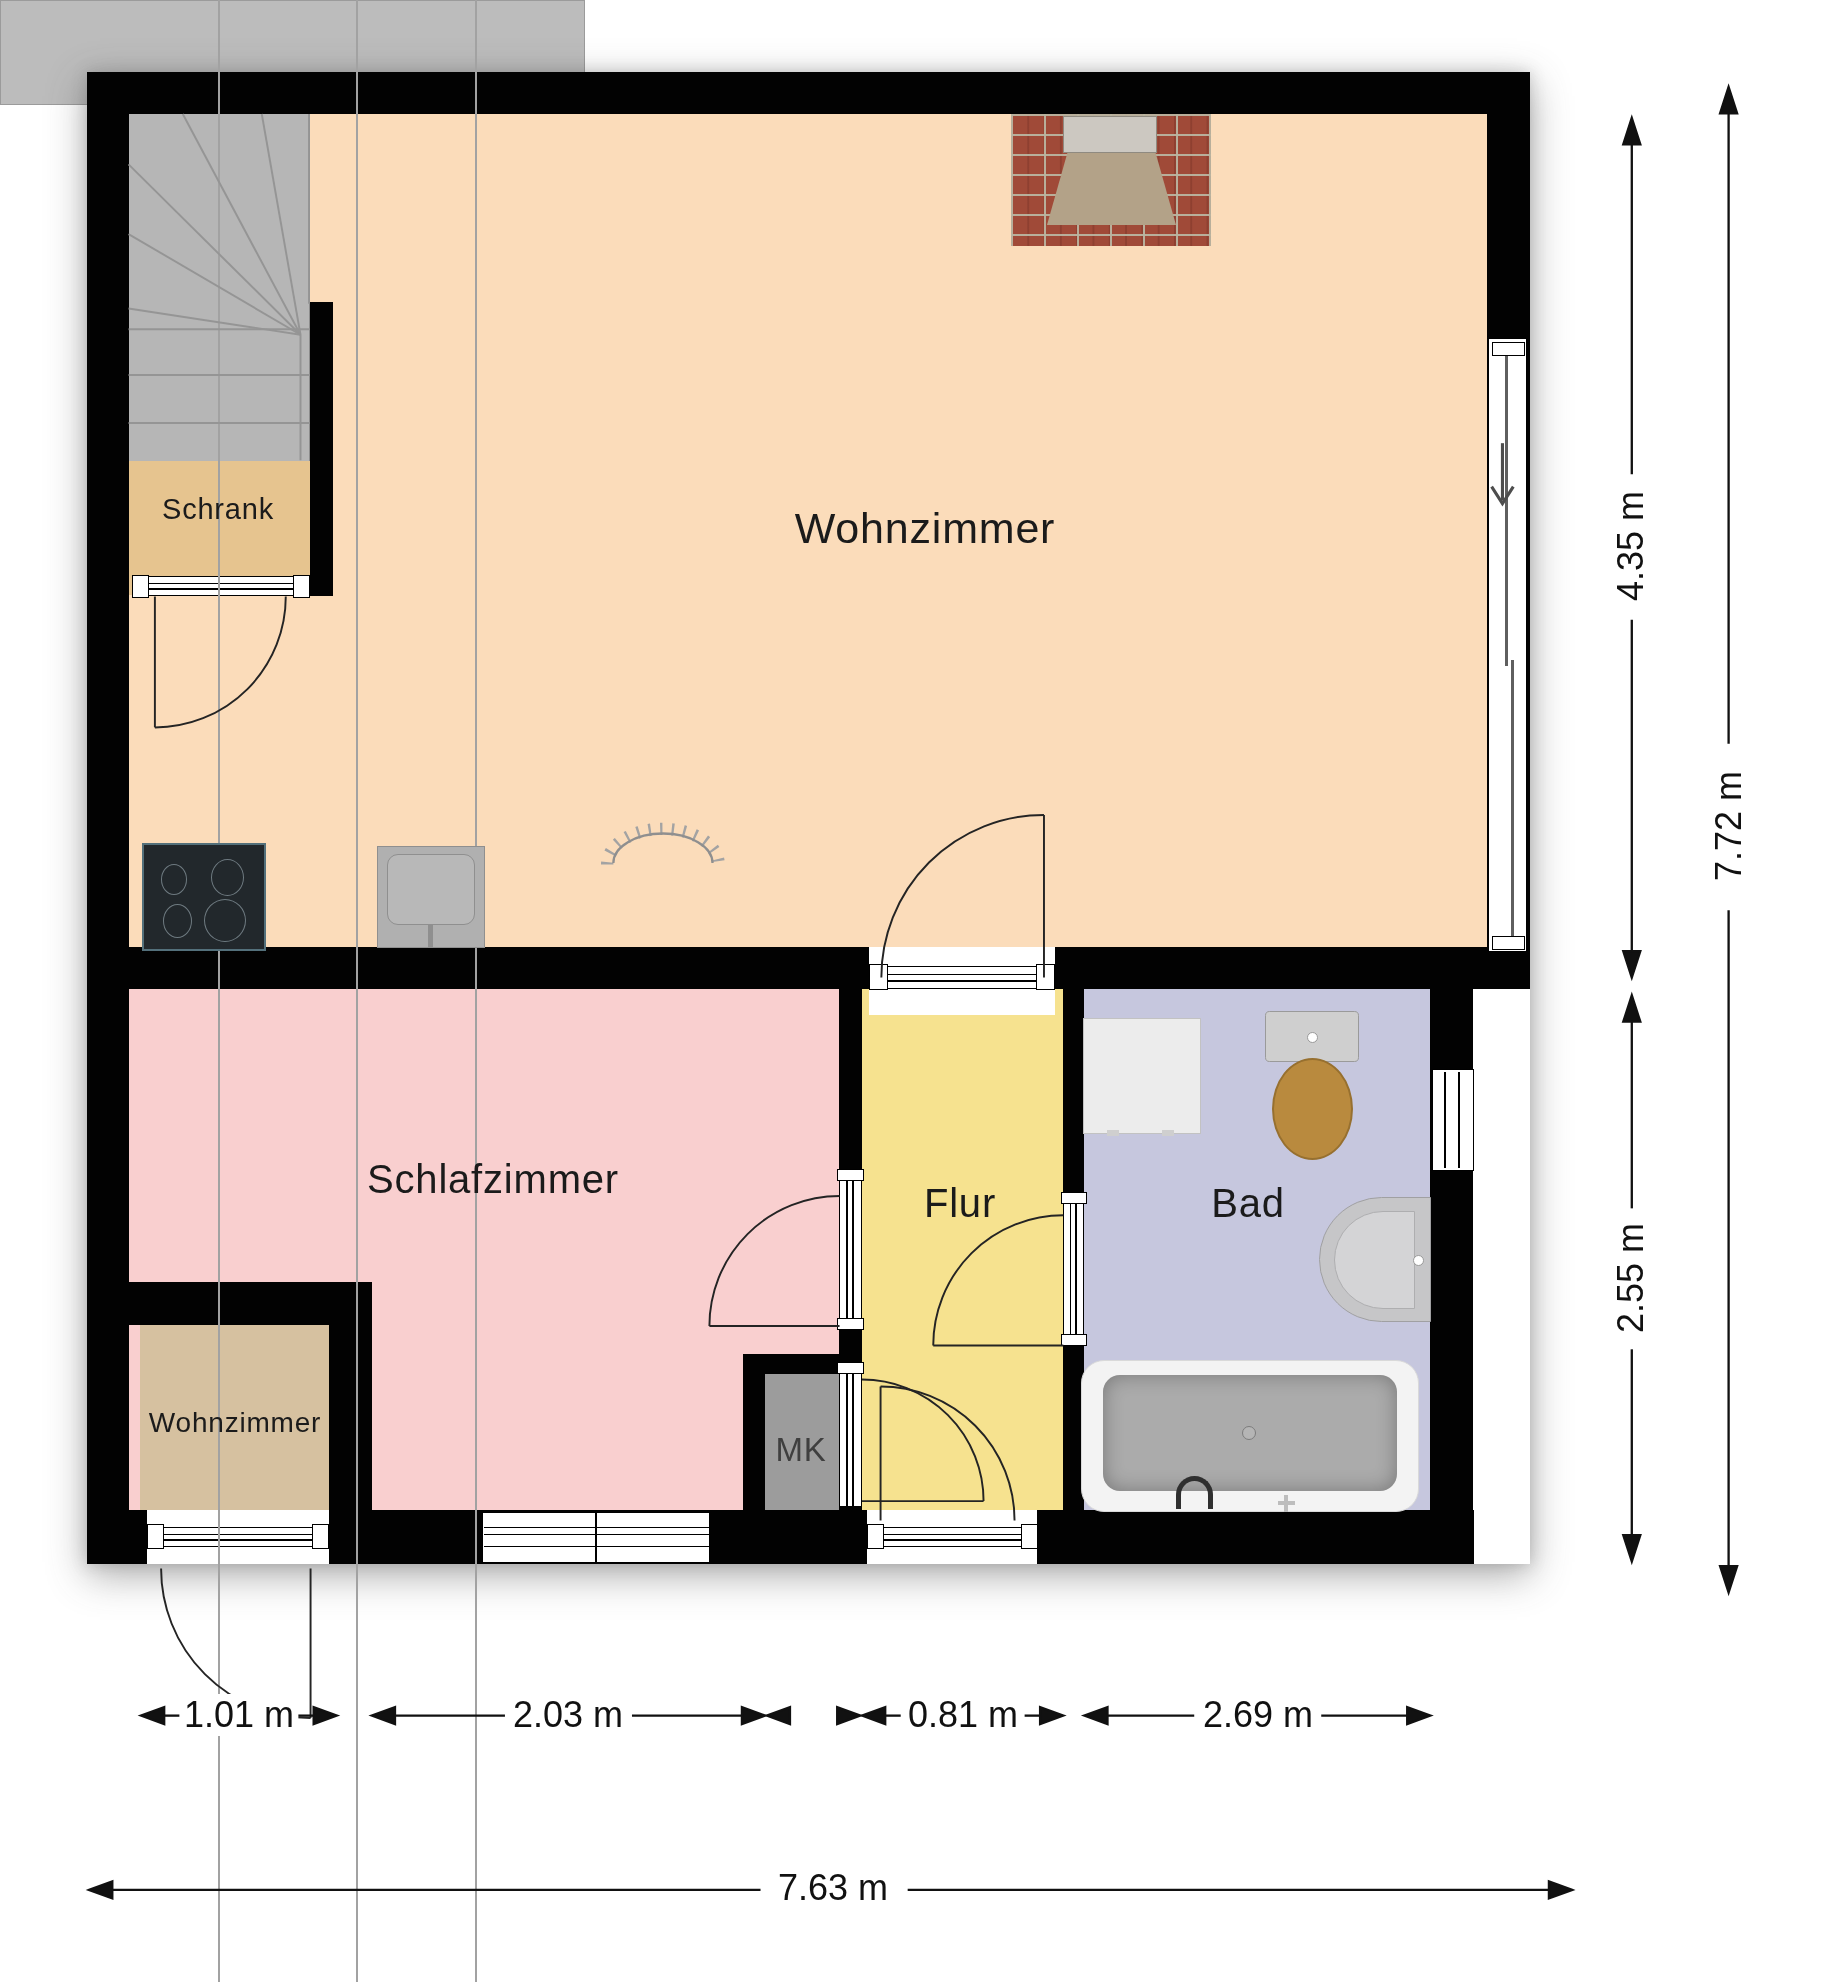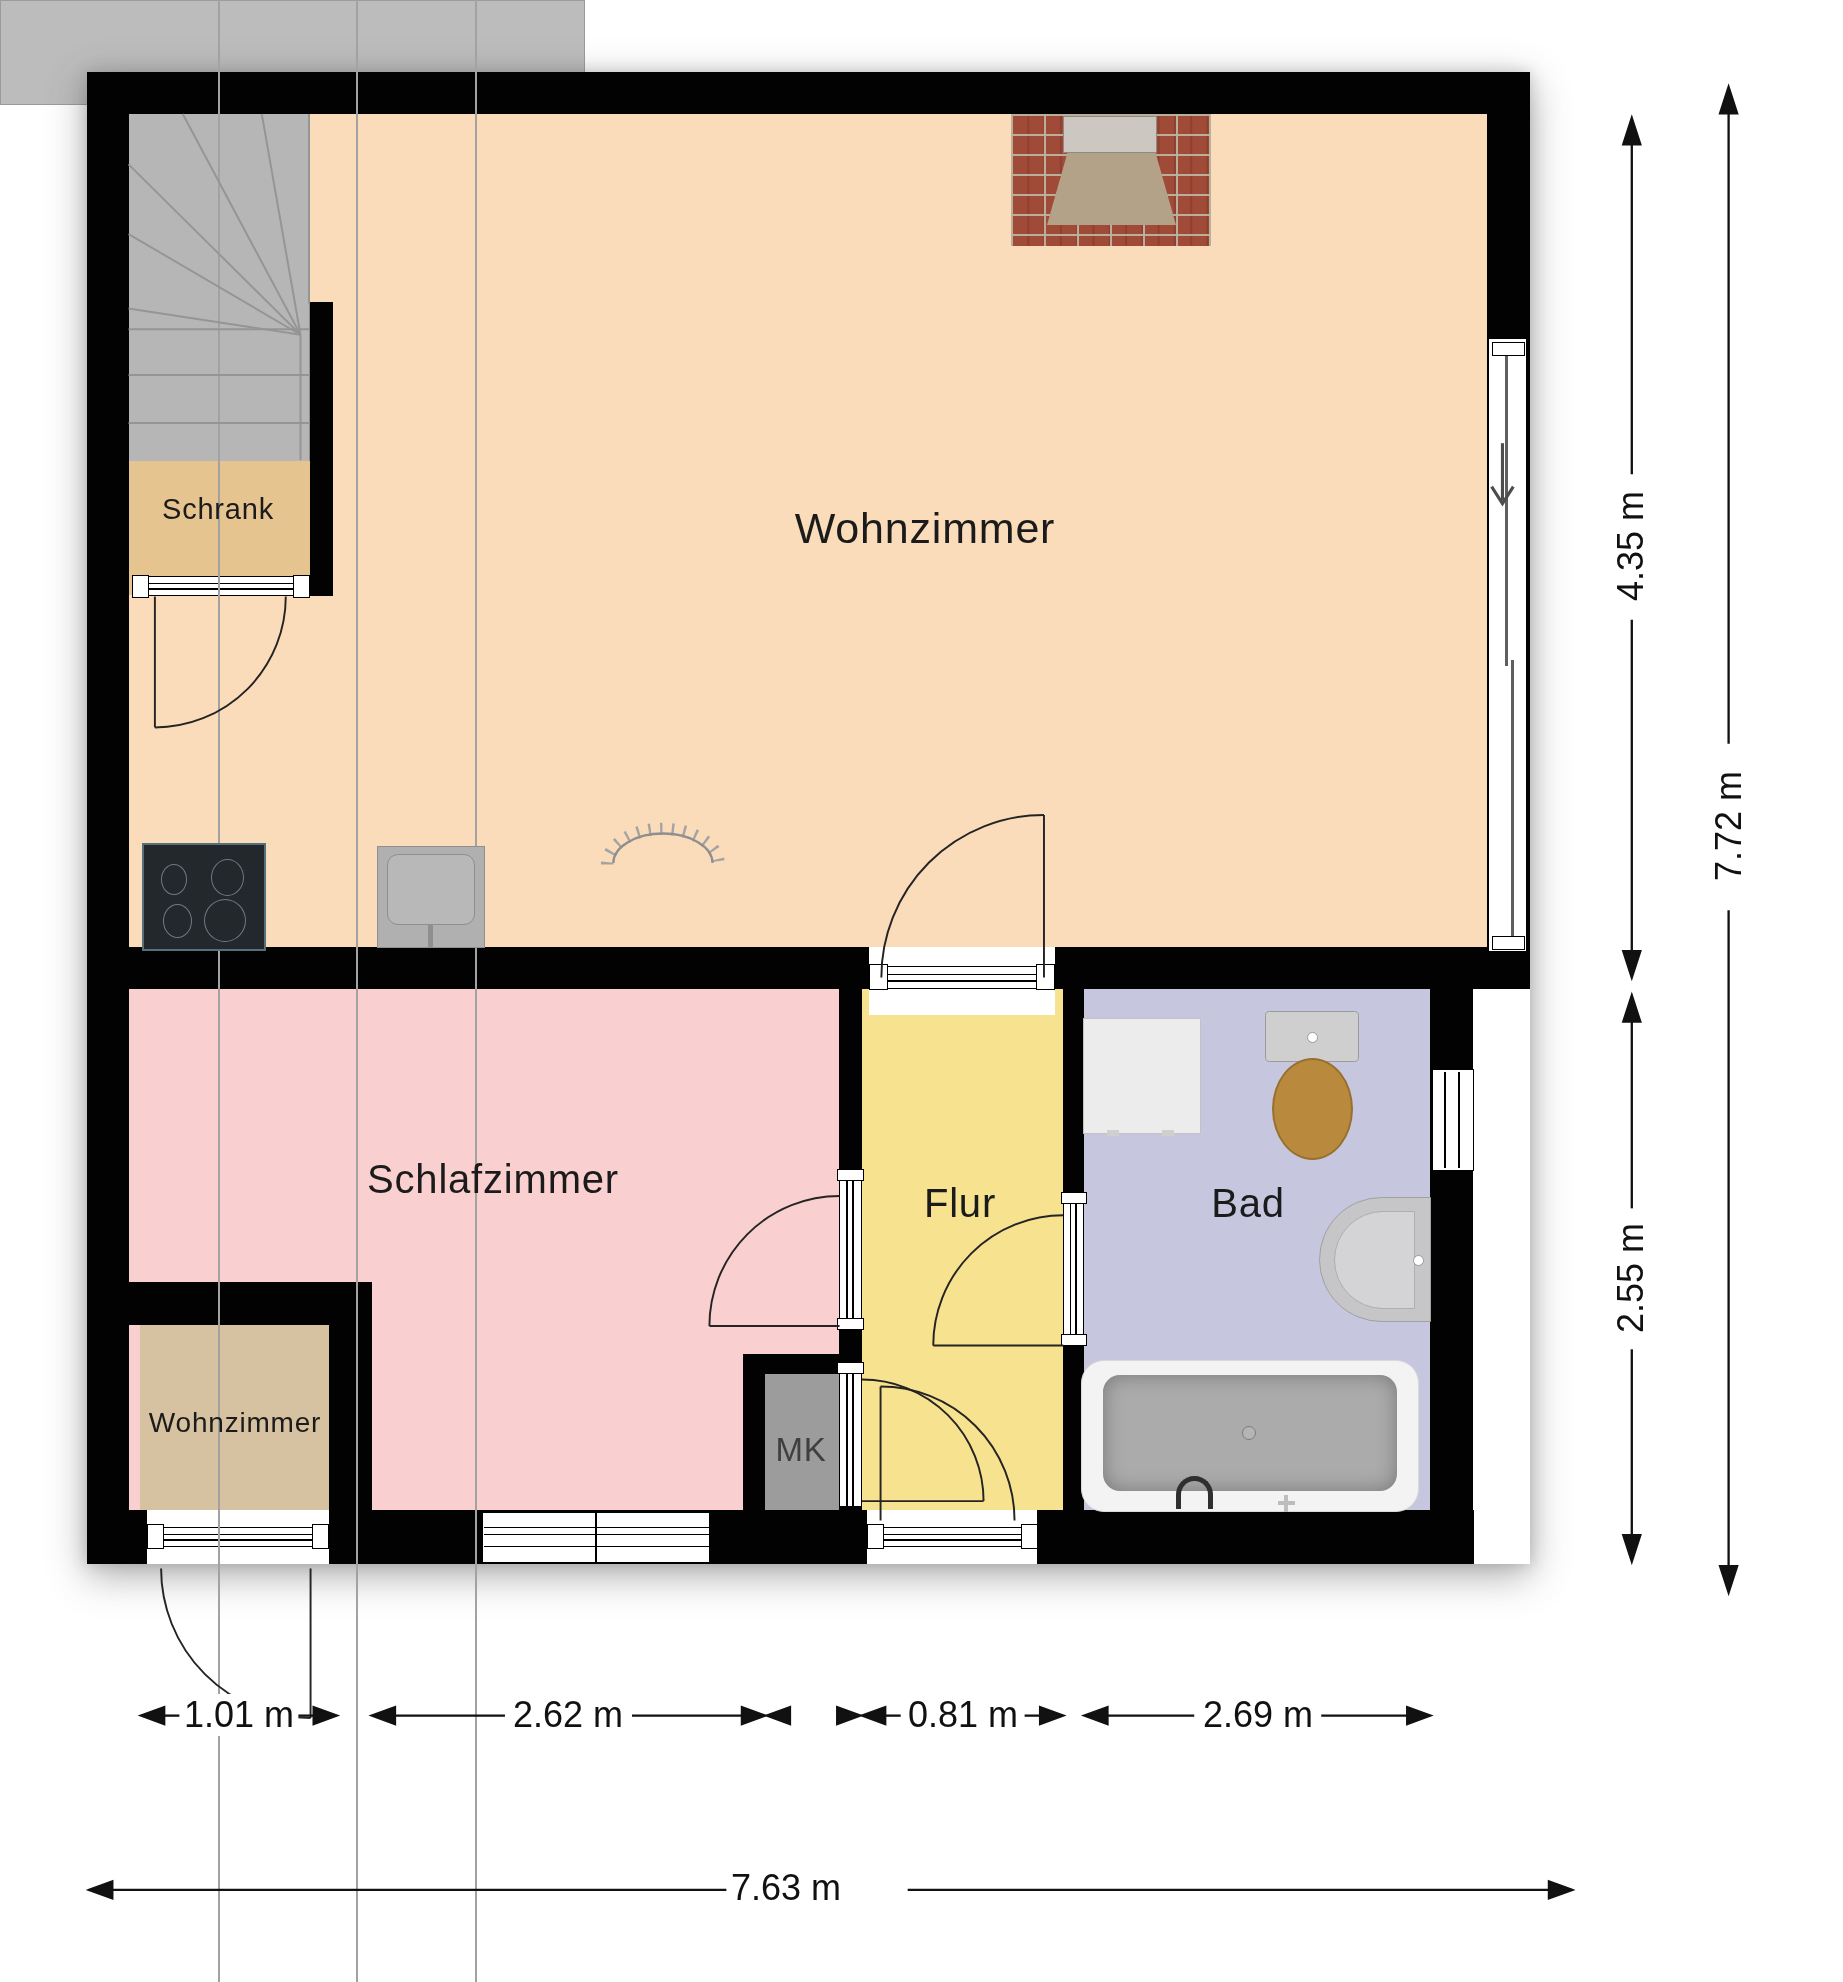--- a/index.html
+++ b/index.html
@@ -272,19 +272,19 @@
   <div class="room-label" style="left:960px;top:1203px;font-size:40px;">Flur</div>
   <div class="room-label" style="left:1248px;top:1203px;font-size:40px;">Bad</div>
   <div class="room-label" style="left:218px;top:509px;font-size:29px;">Schrank</div>
   <div class="room-label" style="left:235px;top:1423px;font-size:28px;">Wohnzimmer</div>
   <div class="room-label" style="left:801px;top:1450px;font-size:33px;color:#3f3f3f;">MK</div>
 
   <div class="dim-label vert" style="left:1631px;top:546px;">4.35 m</div>
   <div class="dim-label vert" style="left:1631px;top:1278px;">2.55 m</div>
   <div class="dim-label vert" style="left:1729px;top:826px;">7.72 m</div>
   <div class="dim-label" style="left:239px;top:1715px;">1.01 m</div>
-  <div class="dim-label" style="left:568px;top:1715px;">2.62 m</div>
+  <div class="dim-label" style="left:568px;top:1715px;">2.03 m</div>
   <div class="dim-label" style="left:963px;top:1715px;">0.81 m</div>
   <div class="dim-label" style="left:1258px;top:1715px;">2.69 m</div>
-  <div class="dim-label" style="left:786px;top:1888px;">7.63 m</div>
+  <div class="dim-label" style="left:833px;top:1888px;">7.63 m</div>
 
 </div>
 
 
 </body></html>

